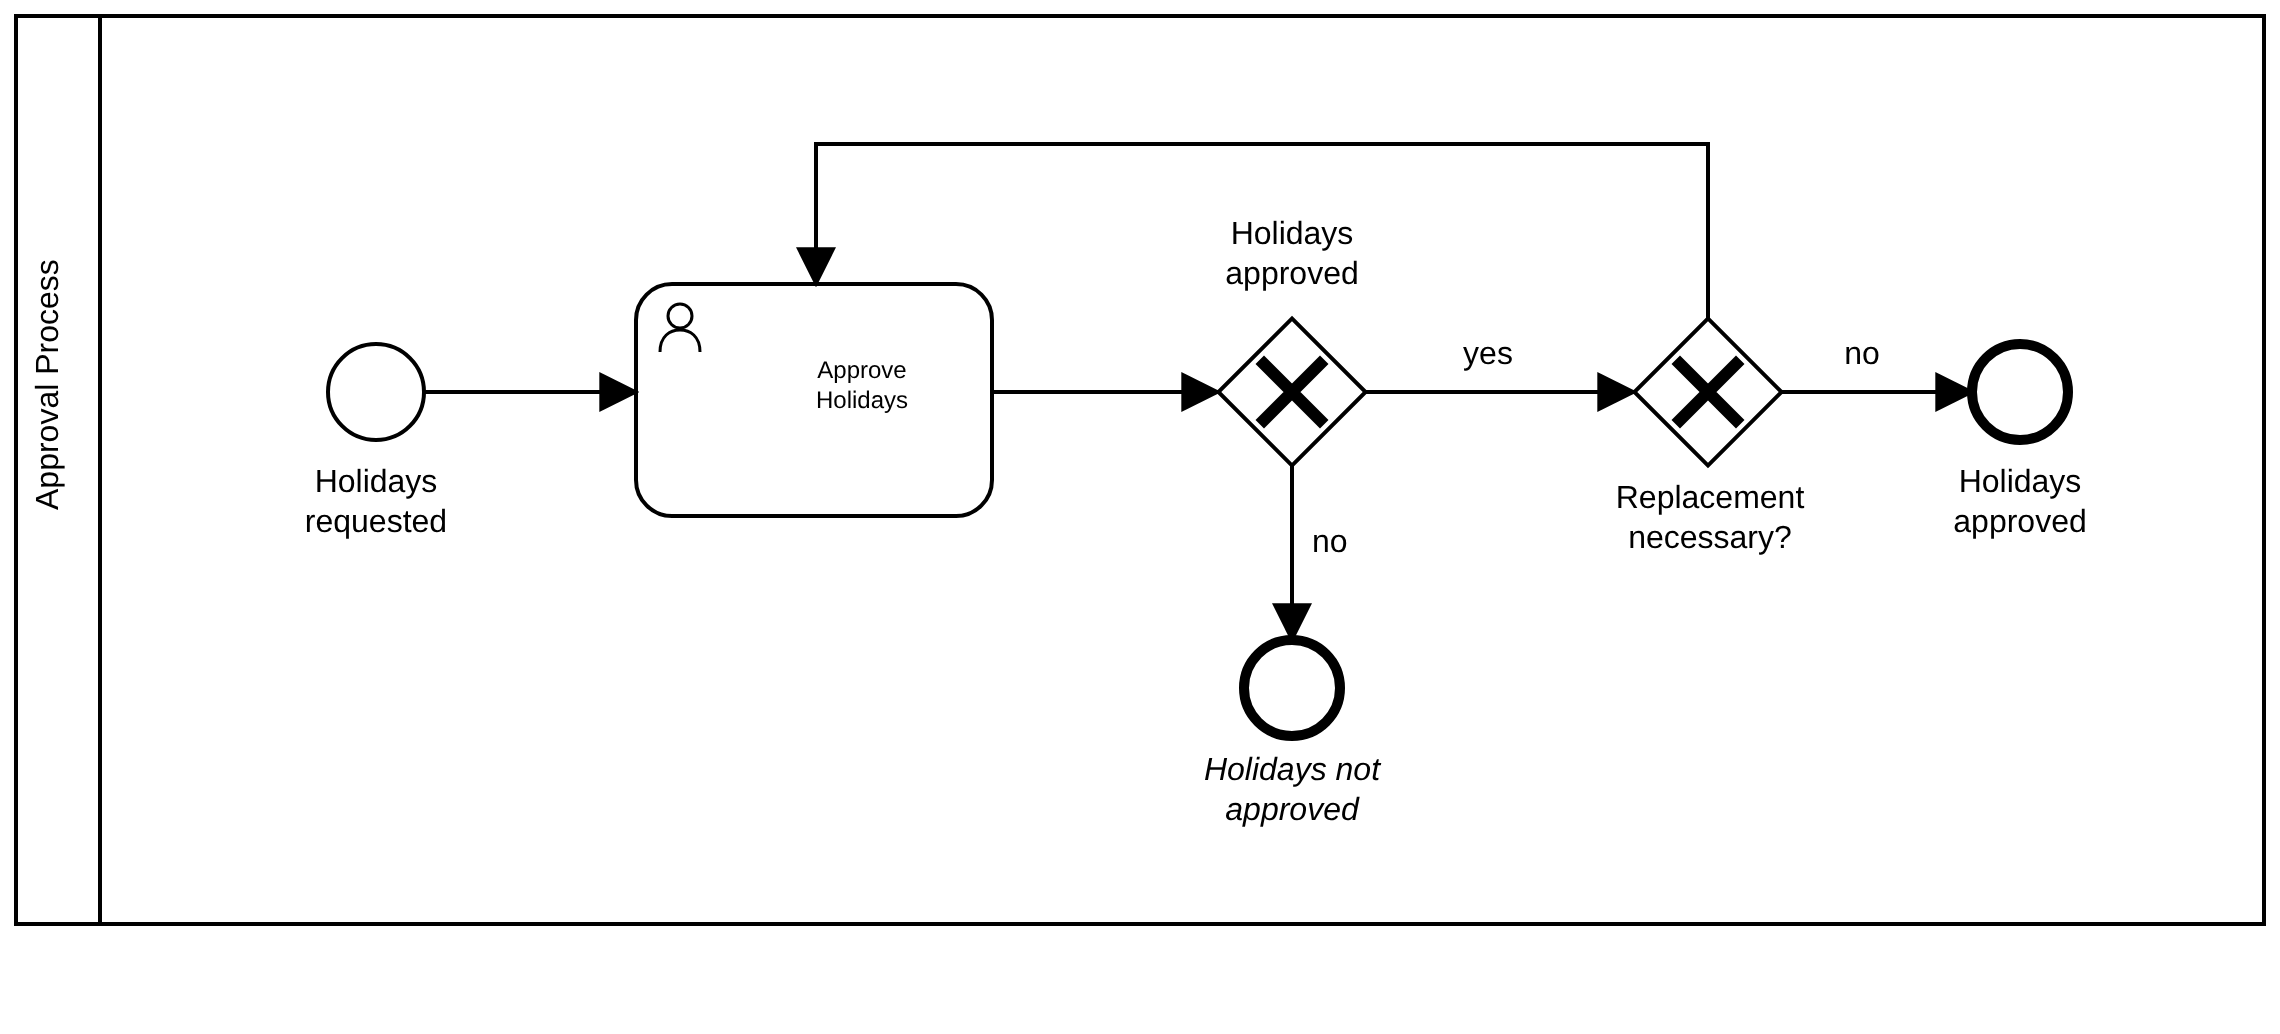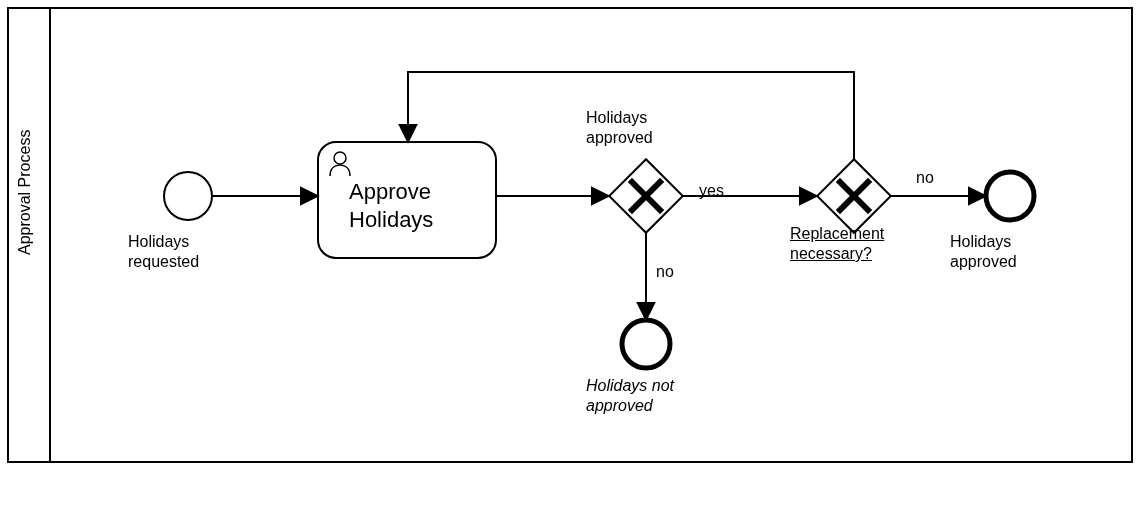--- a/index.html
+++ b/index.html
@@ -11,21 +11,21 @@
     color: #000;
   }
   .canvas {
     position: relative;
     width: 1140px;
     height: 517px;
   }
   svg { position: absolute; left: 0; top: 0; }
   .label {
     position: absolute;
-    text-align: left;
+    text-align: center;
     line-height: 1.25;
     white-space: pre-line;
   }
   .pool-title {
     position: absolute;
     left: 0;
     width: 42px;
     text-align: center;
     transform-origin: center center;
   }
@@ -83,30 +83,30 @@
     <path d="M854,159 L854,72 L408,72 L408,142" stroke="#000" stroke-width="2" fill="none" marker-end="url(#arrow)"></path>
   </svg>
 
   <div class="pool-title" style="top:225px; left:4px; transform: rotate(-90deg); width:42px;">
     <span style="display:inline-block; white-space:nowrap;">Approval Process</span>
   </div>
 
   <div class="label" style="left:128px; top:232px; width:120px;">Holidays
 requested</div>
 
-  <div class="label" style="left:349px; top:178px; width:130px; font-size:22px;">Approve
+  <div class="label" style="left:366px; top:178px; width:130px; font-size:12px;">Approve
 Holidays</div>
 
   <div class="label" style="left:586px; top:108px; width:120px;">Holidays
 approved</div>
 
-  <div class="label" style="left:790px; top:224px; width:130px;text-decoration:underline;">Replacement
+  <div class="label" style="left:790px; top:240px; width:130px;">Replacement
 necessary?</div>
 
-  <div class="label" style="left:699px; top:168px; width:40px;margin-top:13px;">yes</div>
+  <div class="label" style="left:724px; top:168px; width:40px;">yes</div>
 
   <div class="label" style="left:656px; top:262px; width:30px; text-align:left;">no</div>
 
   <div class="label" style="left:916px; top:168px; width:30px;">no</div>
 
   <div class="label" style="left:586px; top:376px; width:120px;font-style:italic;">Holidays not
 approved</div>
 
   <div class="label" style="left:950px; top:232px; width:120px;">Holidays
 approved</div>

